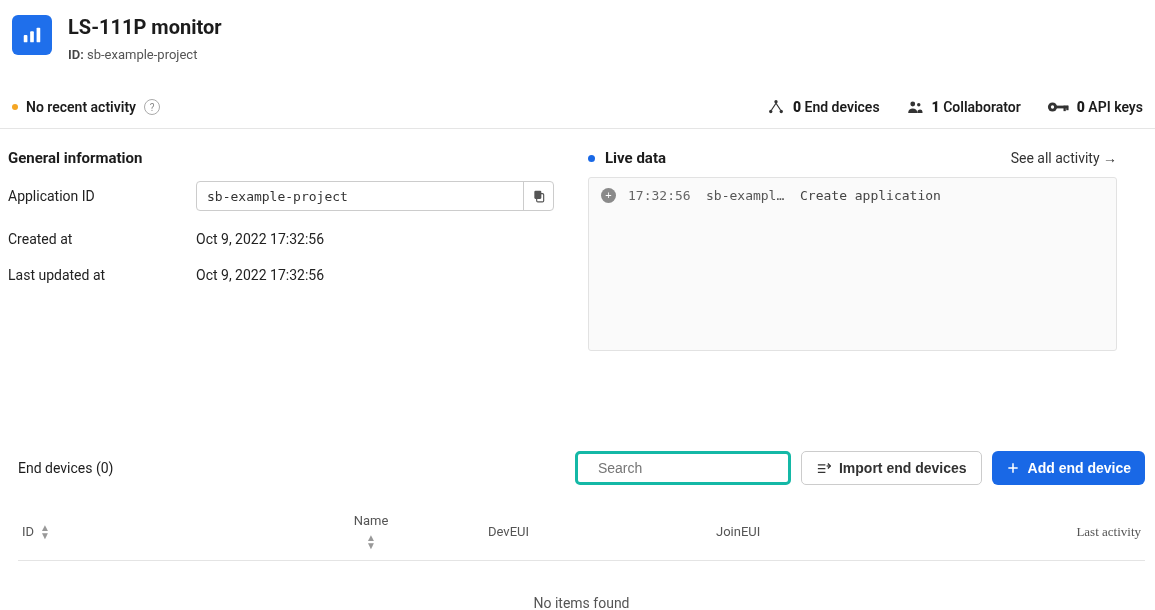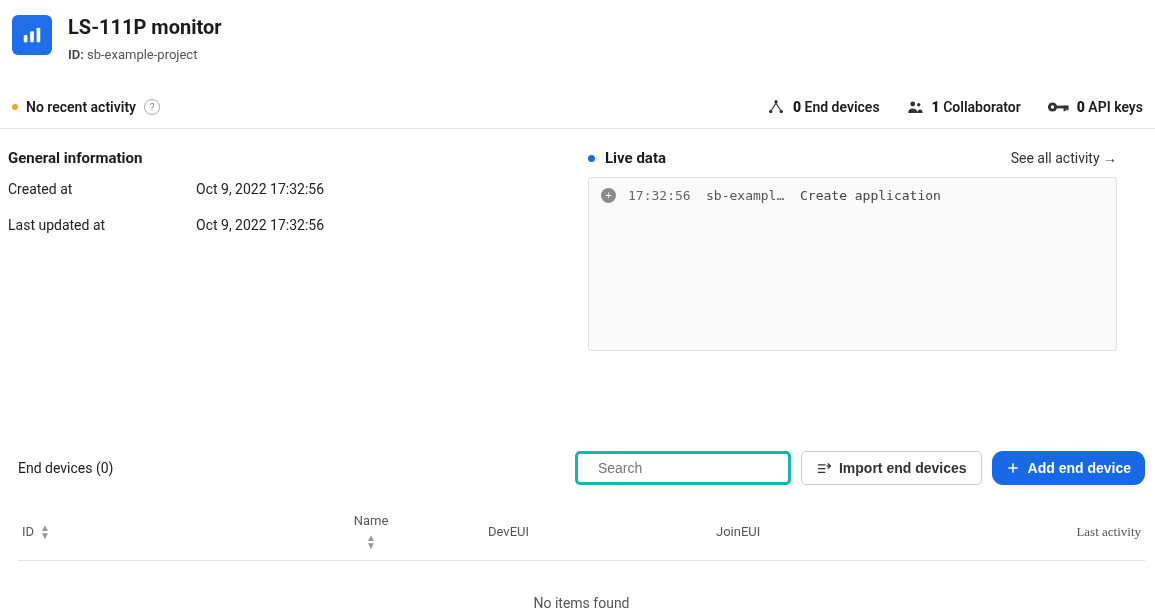--- a/index.html
+++ b/index.html
@@ -101,21 +101,21 @@
     height:34px; width:216px; padding:0 10px; gap:10px;
   }
   .search-box input { border:none; outline:none; font-size:14px; flex:1; }
   .btn-outline {
     display:flex; align-items:center; gap:8px;
     border:1px solid #ccc; border-radius:5px; height:34px;
     padding:0 14px; font-size:14px; font-weight:600; background:#fff; cursor:pointer; color:#333;
   }
   .btn-primary {
     display:flex; align-items:center; gap:8px;
-    border:none; border-radius:11px; height:34px;
+    border:none; border-radius:6px; height:34px;
     padding:0 14px; font-size:14px; font-weight:600; background:#1968e6; color:#fff; cursor:pointer;
   }
   .table-head {
     display:flex; align-items:center;
     border-bottom:1px solid #e4e4e4; padding:10px 4px; font-size:13px; color:#555;
   }
   .th-id { width:232px; display:flex; align-items:center; gap:6px;}
   .th-name { width:234px; display:flex; align-items:center; gap:6px;flex-direction:column;}
   .th-deveui { width:228px;}
   .th-joineui { flex:1;}
@@ -178,20 +178,32 @@
           <rect x="21" y="6.5" width="2.5" height="5"></rect>
         </svg>
       <span><b>0</b> <span>API keys</span></span>
     </div>
   </div>
 </div>
 
 <div class="panels">
   <div class="left-panel">
     <div class="section-title">General information</div>
+    <div class="info-row">
+      <div class="info-label">Application ID</div>
+      <div class="id-box">
+        <input type="text" readonly="" value="sb-example-project" style="">
+        <div class="copy-btn">
+          <svg width="14" height="14" viewBox="0 0 24 24" fill="#555">
+              <rect x="8" y="8" width="12" height="14" rx="2" fill="none" stroke="#555" stroke-width="2"></rect>
+              <rect x="4" y="3" width="12" height="14" rx="2" fill="#555"></rect>
+            </svg>
+        </div>
+      </div>
+    </div>
     <div class="info-row">
       <div class="info-label">Created at</div>
       <div class="info-value-plain">Oct 9, 2022 17:32:56</div>
     </div>
     <div class="info-row">
       <div class="info-label">Last updated at</div>
       <div class="info-value-plain">Oct 9, 2022 17:32:56</div>
     </div>
   </div>
 

